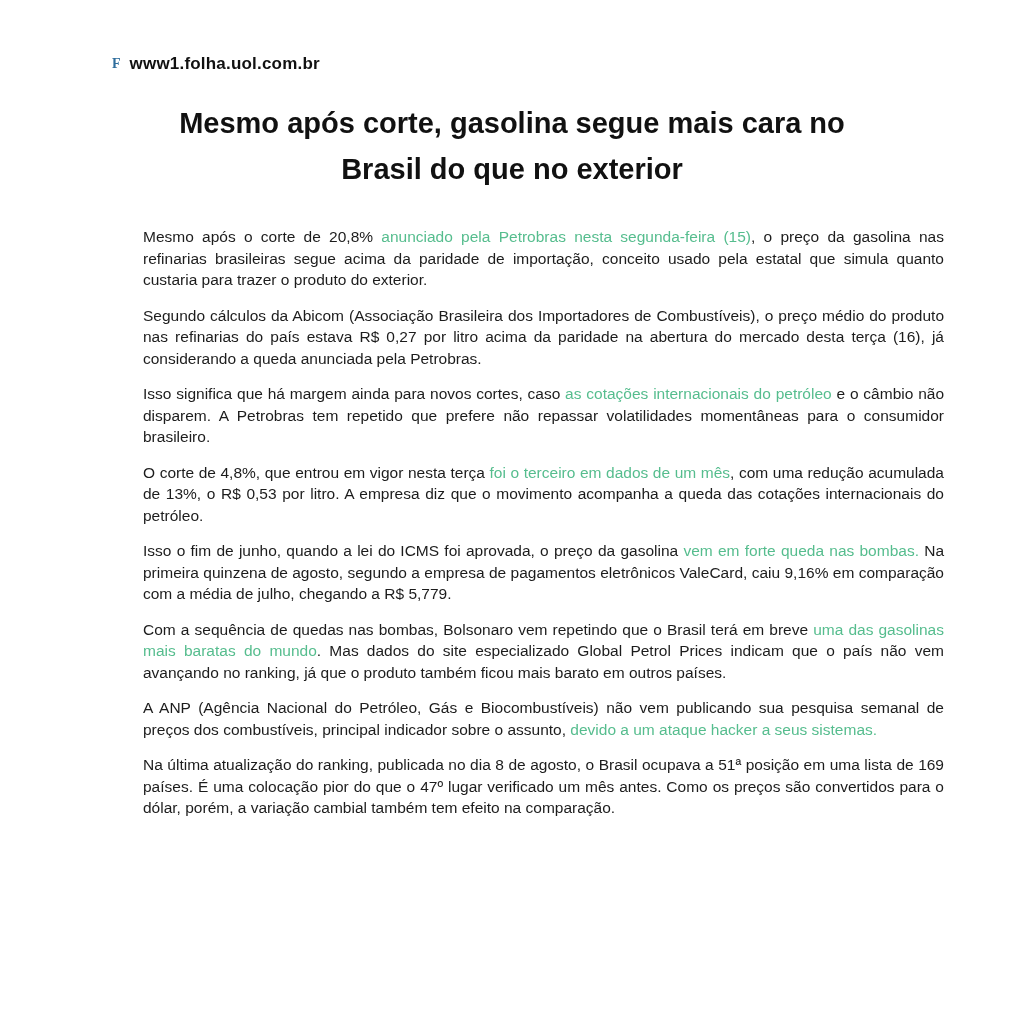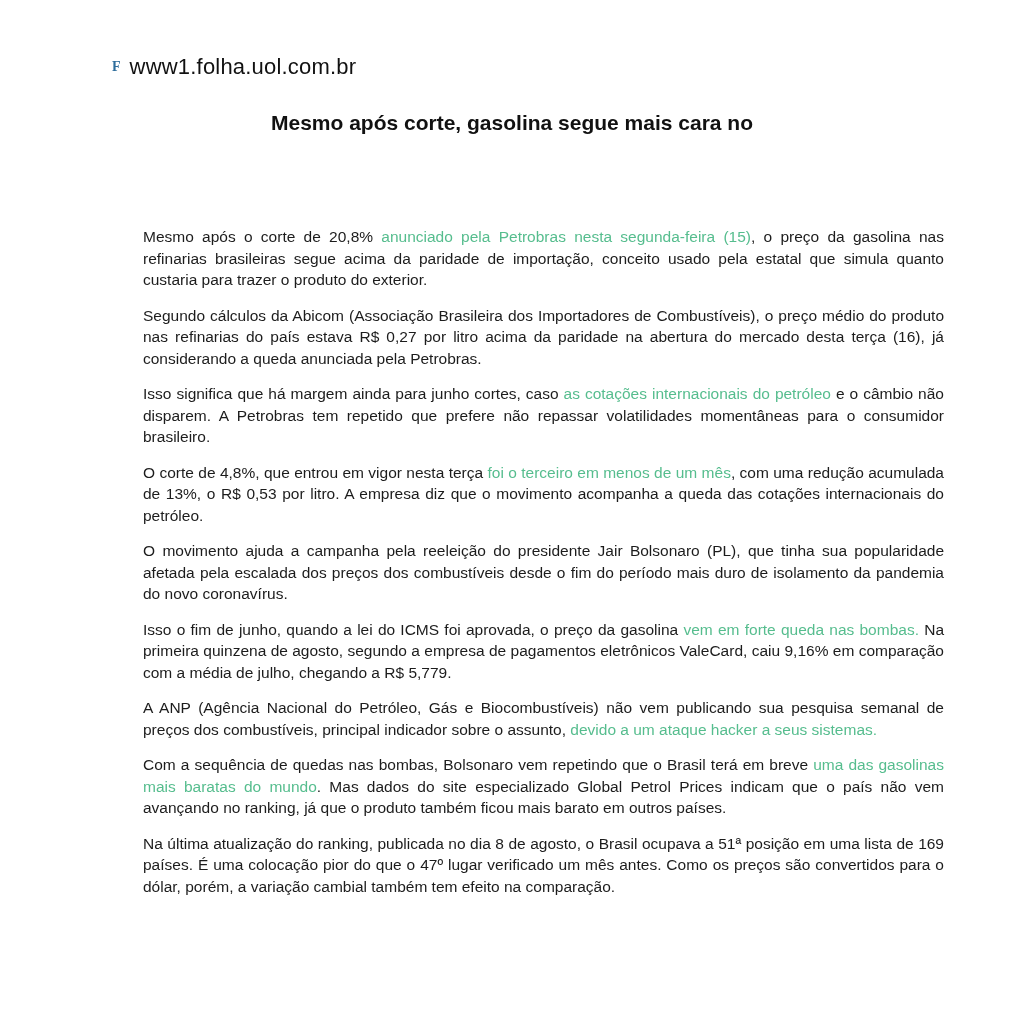--- a/index.html
+++ b/index.html
@@ -24,32 +24,32 @@
     gap: 9px;
   }
   .favicon {
     font-family: "Liberation Serif", serif;
     font-weight: bold;
     font-size: 14px;
     line-height: 14px;
     color: var(--favicon-blue, #2e6d9c);
   }
   .domain {
-    font-weight: normal;
-    font-size: 22px;
+    font-weight: bold;
+    font-size: 17px;
     letter-spacing: 0.2px;
     color: #111111;
   }
   h1.article-title {
     position: absolute;
     top: 100px;
     left: 0;
     width: 1024px;
     text-align: center;
-    font-size: 21px;
+    font-size: 29px;
     line-height: 46px;
     font-weight: bold;
     color: #111111;
   }
   h1.article-title .title-line { display: block; }
   .article-body {
     position: absolute;
     top: 226px;
     left: 143px;
     width: 801px;
@@ -72,28 +72,28 @@
 
 <div class="page">
 
   <div class="site-header">
     <span class="favicon">F</span>
     <span class="domain">www1.folha.uol.com.br</span>
   </div>
 
   <h1 class="article-title">
     <span class="title-line">Mesmo após corte, gasolina segue mais cara no</span>
+    <span class="title-line">Brasil do que no exterior</span>
   </h1>
 
   <div class="article-body">
 
   <p><span>Mesmo após o corte de 20,8% </span><a class="green-link">anunciado pela Petrobras nesta segunda-feira (15)</a><span>, o preço da gasolina nas refinarias brasileiras segue acima da paridade de importação, conceito usado pela estatal que simula quanto custaria para trazer o produto do exterior.</span></p>
       <p><span>Segundo cálculos da Abicom (Associação Brasileira dos Importadores de Combustíveis), o preço médio do produto nas refinarias do país estava R$ 0,27 por litro acima da paridade na abertura do mercado desta terça (16), já considerando a queda anunciada pela Petrobras.</span></p>
-      <p><span>Isso significa que há margem ainda para junho cortes, caso </span><a class="green-link">as cotações internacionais do petróleo</a><span> e o câmbio não disparem. A Petrobras tem repetido que prefere não repassar volatilidades momentâneas para o consumidor brasileiro.</span></p>
-      <p><span>O corte de 4,8%, que entrou em vigor nesta terça </span><a class="green-link">foi o terceiro em menos de um mês</a><span>, com uma redução acumulada de 13%, o R$ 0,53 por litro. A empresa diz que o movimento acompanha a queda das cotações internacionais do petróleo.</span></p>
-      <p><span>O movimento ajuda a campanha pela reeleição do presidente Jair Bolsonaro (PL), que tinha sua popularidade afetada pela escalada dos preços dos combustíveis desde o fim do período mais duro de isolamento da pandemia do novo coronavírus.</span></p>
+      <p><span>Isso significa que há margem ainda para novos cortes, caso </span><a class="green-link">as cotações internacionais do petróleo</a><span> e o câmbio não disparem. A Petrobras tem repetido que prefere não repassar volatilidades momentâneas para o consumidor brasileiro.</span></p>
+      <p><span>O corte de 4,8%, que entrou em vigor nesta terça </span><a class="green-link">foi o terceiro em dados de um mês</a><span>, com uma redução acumulada de 13%, o R$ 0,53 por litro. A empresa diz que o movimento acompanha a queda das cotações internacionais do petróleo.</span></p>
       <p><span>Isso o fim de junho, quando a lei do ICMS foi aprovada, o preço da gasolina </span><a class="green-link">vem em forte queda nas bombas.</a><span> Na primeira quinzena de agosto, segundo a empresa de pagamentos eletrônicos ValeCard, caiu 9,16% em comparação com a média de julho, chegando a R$ 5,779.</span></p>
+      <p><span>Com a sequência de quedas nas bombas, Bolsonaro vem repetindo que o Brasil terá em breve </span><a class="green-link">uma das gasolinas mais baratas do mundo</a><span>. Mas dados do site especializado Global Petrol Prices indicam que o país não vem avançando no ranking, já que o produto também ficou mais barato em outros países.</span></p>
       <p><span>A ANP (Agência Nacional do Petróleo, Gás e Biocombustíveis) não vem publicando sua pesquisa semanal de preços dos combustíveis, principal indicador sobre o assunto, </span><a class="green-link">devido a um ataque hacker a seus sistemas.</a></p>
-      <p><span>Com a sequência de quedas nas bombas, Bolsonaro vem repetindo que o Brasil terá em breve </span><a class="green-link">uma das gasolinas mais baratas do mundo</a><span>. Mas dados do site especializado Global Petrol Prices indicam que o país não vem avançando no ranking, já que o produto também ficou mais barato em outros países.</span></p>
       <p><span>Na última atualização do ranking, publicada no dia 8 de agosto, o Brasil ocupava a 51ª posição em uma lista de 169 países. É uma colocação pior do que o 47º lugar verificado um mês antes. Como os preços são convertidos para o dólar, porém, a variação cambial também tem efeito na comparação.</span></p>
     </div>
 
 </div>
 
 </body></html>

